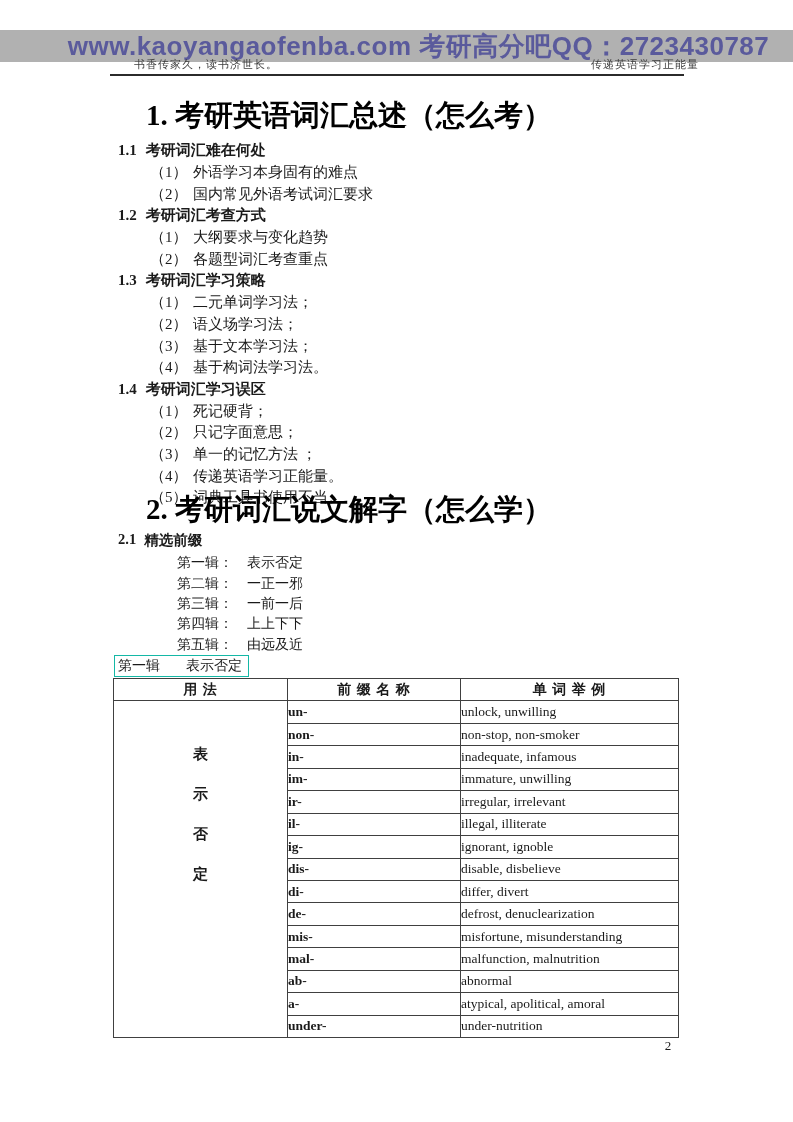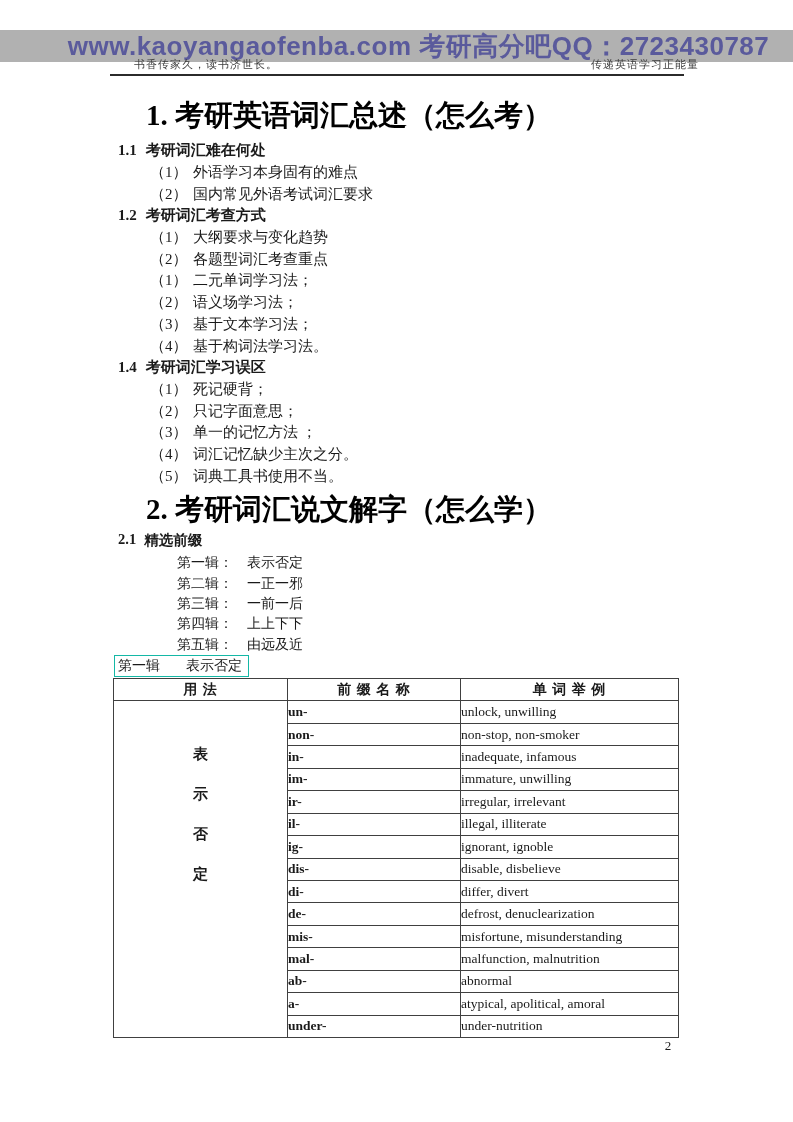--- a/index.html
+++ b/index.html
@@ -117,20 +117,24 @@
     </div>
     <div class="o-item">
       <span class="num">（1）</span>
       <span>大纲要求与变化趋势</span>
     </div>
     <div class="o-item">
       <span class="num">（2）</span>
       <span>各题型词汇考查重点</span>
     </div>
 
+    <div class="o-head">
+      <span>1.3</span>
+      <span>考研词汇学习策略</span>
+    </div>
     <div class="o-item">
       <span class="num">（1）</span>
       <span>二元单词学习法；</span>
     </div>
     <div class="o-item">
       <span class="num">（2）</span>
       <span>语义场学习法；</span>
     </div>
     <div class="o-item">
       <span class="num">（3）</span>
@@ -152,21 +156,21 @@
     <div class="o-item">
       <span class="num">（2）</span>
       <span>只记字面意思；</span>
     </div>
     <div class="o-item">
       <span class="num">（3）</span>
       <span>单一的记忆方法 ；</span>
     </div>
     <div class="o-item">
       <span class="num">（4）</span>
-      <span>词汇记忆缺少主次之分。</span>
+      <span>传递英语学习正能量。</span>
     </div>
     <div class="o-item">
       <span class="num">（5）</span>
       <span>词典工具书使用不当。</span>
     </div>
   </div>
 
   <div class="chapter-title title-2">2. 考研词汇说文解字（怎么学）</div>
 
   <div class="sec2-head">

